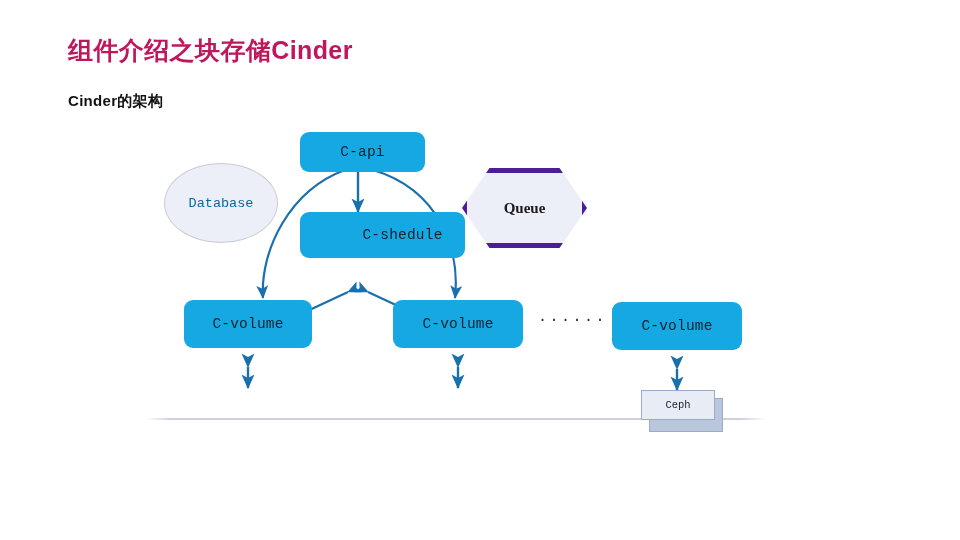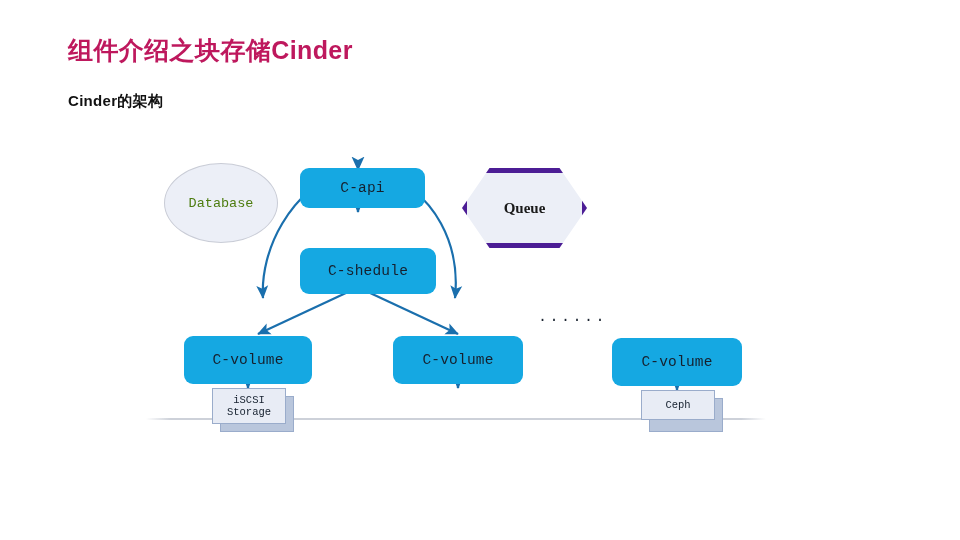--- a/index.html
+++ b/index.html
@@ -96,33 +96,32 @@
     background: #15a8e2;
     border-radius: 9px;
     display: flex;
     align-items: center;
     justify-content: center;
     color: #16202e;
     font-family: "Liberation Mono", "DejaVu Sans Mono", monospace;
     font-size: 14.5px;
     letter-spacing: 0.2px;
     white-space: nowrap;
-    margin-top: 36px;
   }
 
   
   .node-ellipse {
     position: absolute;
     background: #eceff7;
     border: 1px solid #c9ccd6;
     border-radius: 50%;
     display: flex;
     align-items: center;
     justify-content: center;
-    color: #4d7c0f;
+    color: #0369a1;
     font-family: "Liberation Mono", "DejaVu Sans Mono", monospace;
     font-size: 13.5px;
     white-space: nowrap;
   }
 
   
   .node-hex {
     position: absolute;
     background: #eceff7;
     border: 5px solid #4c1d95;
@@ -229,47 +228,38 @@
     </div>
 
     <div class="node-hex" style="left:322px; top:48px; width:115px; height:70px;">
       <span>Queue</span>
     </div>
 
     <div class="node-blue" style="left:160px; top:12px; width:125px; height:40px;">
       <span>C-api</span>
     </div>
 
-    <div class="node-blue" style="left:160px; top:92px; width:136px; height:46px;">
+    <div class="node-blue" style="left:160px; top:92px; width:125px; height:46px;padding-left:40px;">
       <span>C-shedule</span>
     </div>
 
     <div class="node-blue" style="left:44px; top:180px; width:128px; height:48px;">
       <span>C-volume</span>
     </div>
 
     <div class="node-blue" style="left:253px; top:180px; width:130px; height:48px;">
       <span>C-volume</span>
     </div>
 
     <div id="ellipsis-dots" style="left:398px; top:192px;">······</div>
 
     <div class="node-blue" style="left:472px; top:182px; width:130px; height:48px;">
       <span>C-volume</span>
     </div>
 
-    <div class="node-store" style="left:72px; top:268px; width:72px; height:34px;">
-      <div class="shadow-side" style="left:8px; top:8px; width:72px; height:34px;"></div>
-      <div class="face">
-        <div>
-          <div>iSCSI</div>
-          <div>Storage</div>
-        </div>
-      </div>
-    </div>
 
 
     <div class="node-store" style="left:501px; top:270px; width:72px; height:28px;">
       <div class="shadow-side" style="left:8px; top:8px; width:72px; height:32px;"></div>
       <div class="face">
         <span>Ceph</span>
       </div>
     </div>
 
     <div id="diagram-baseline"></div>

